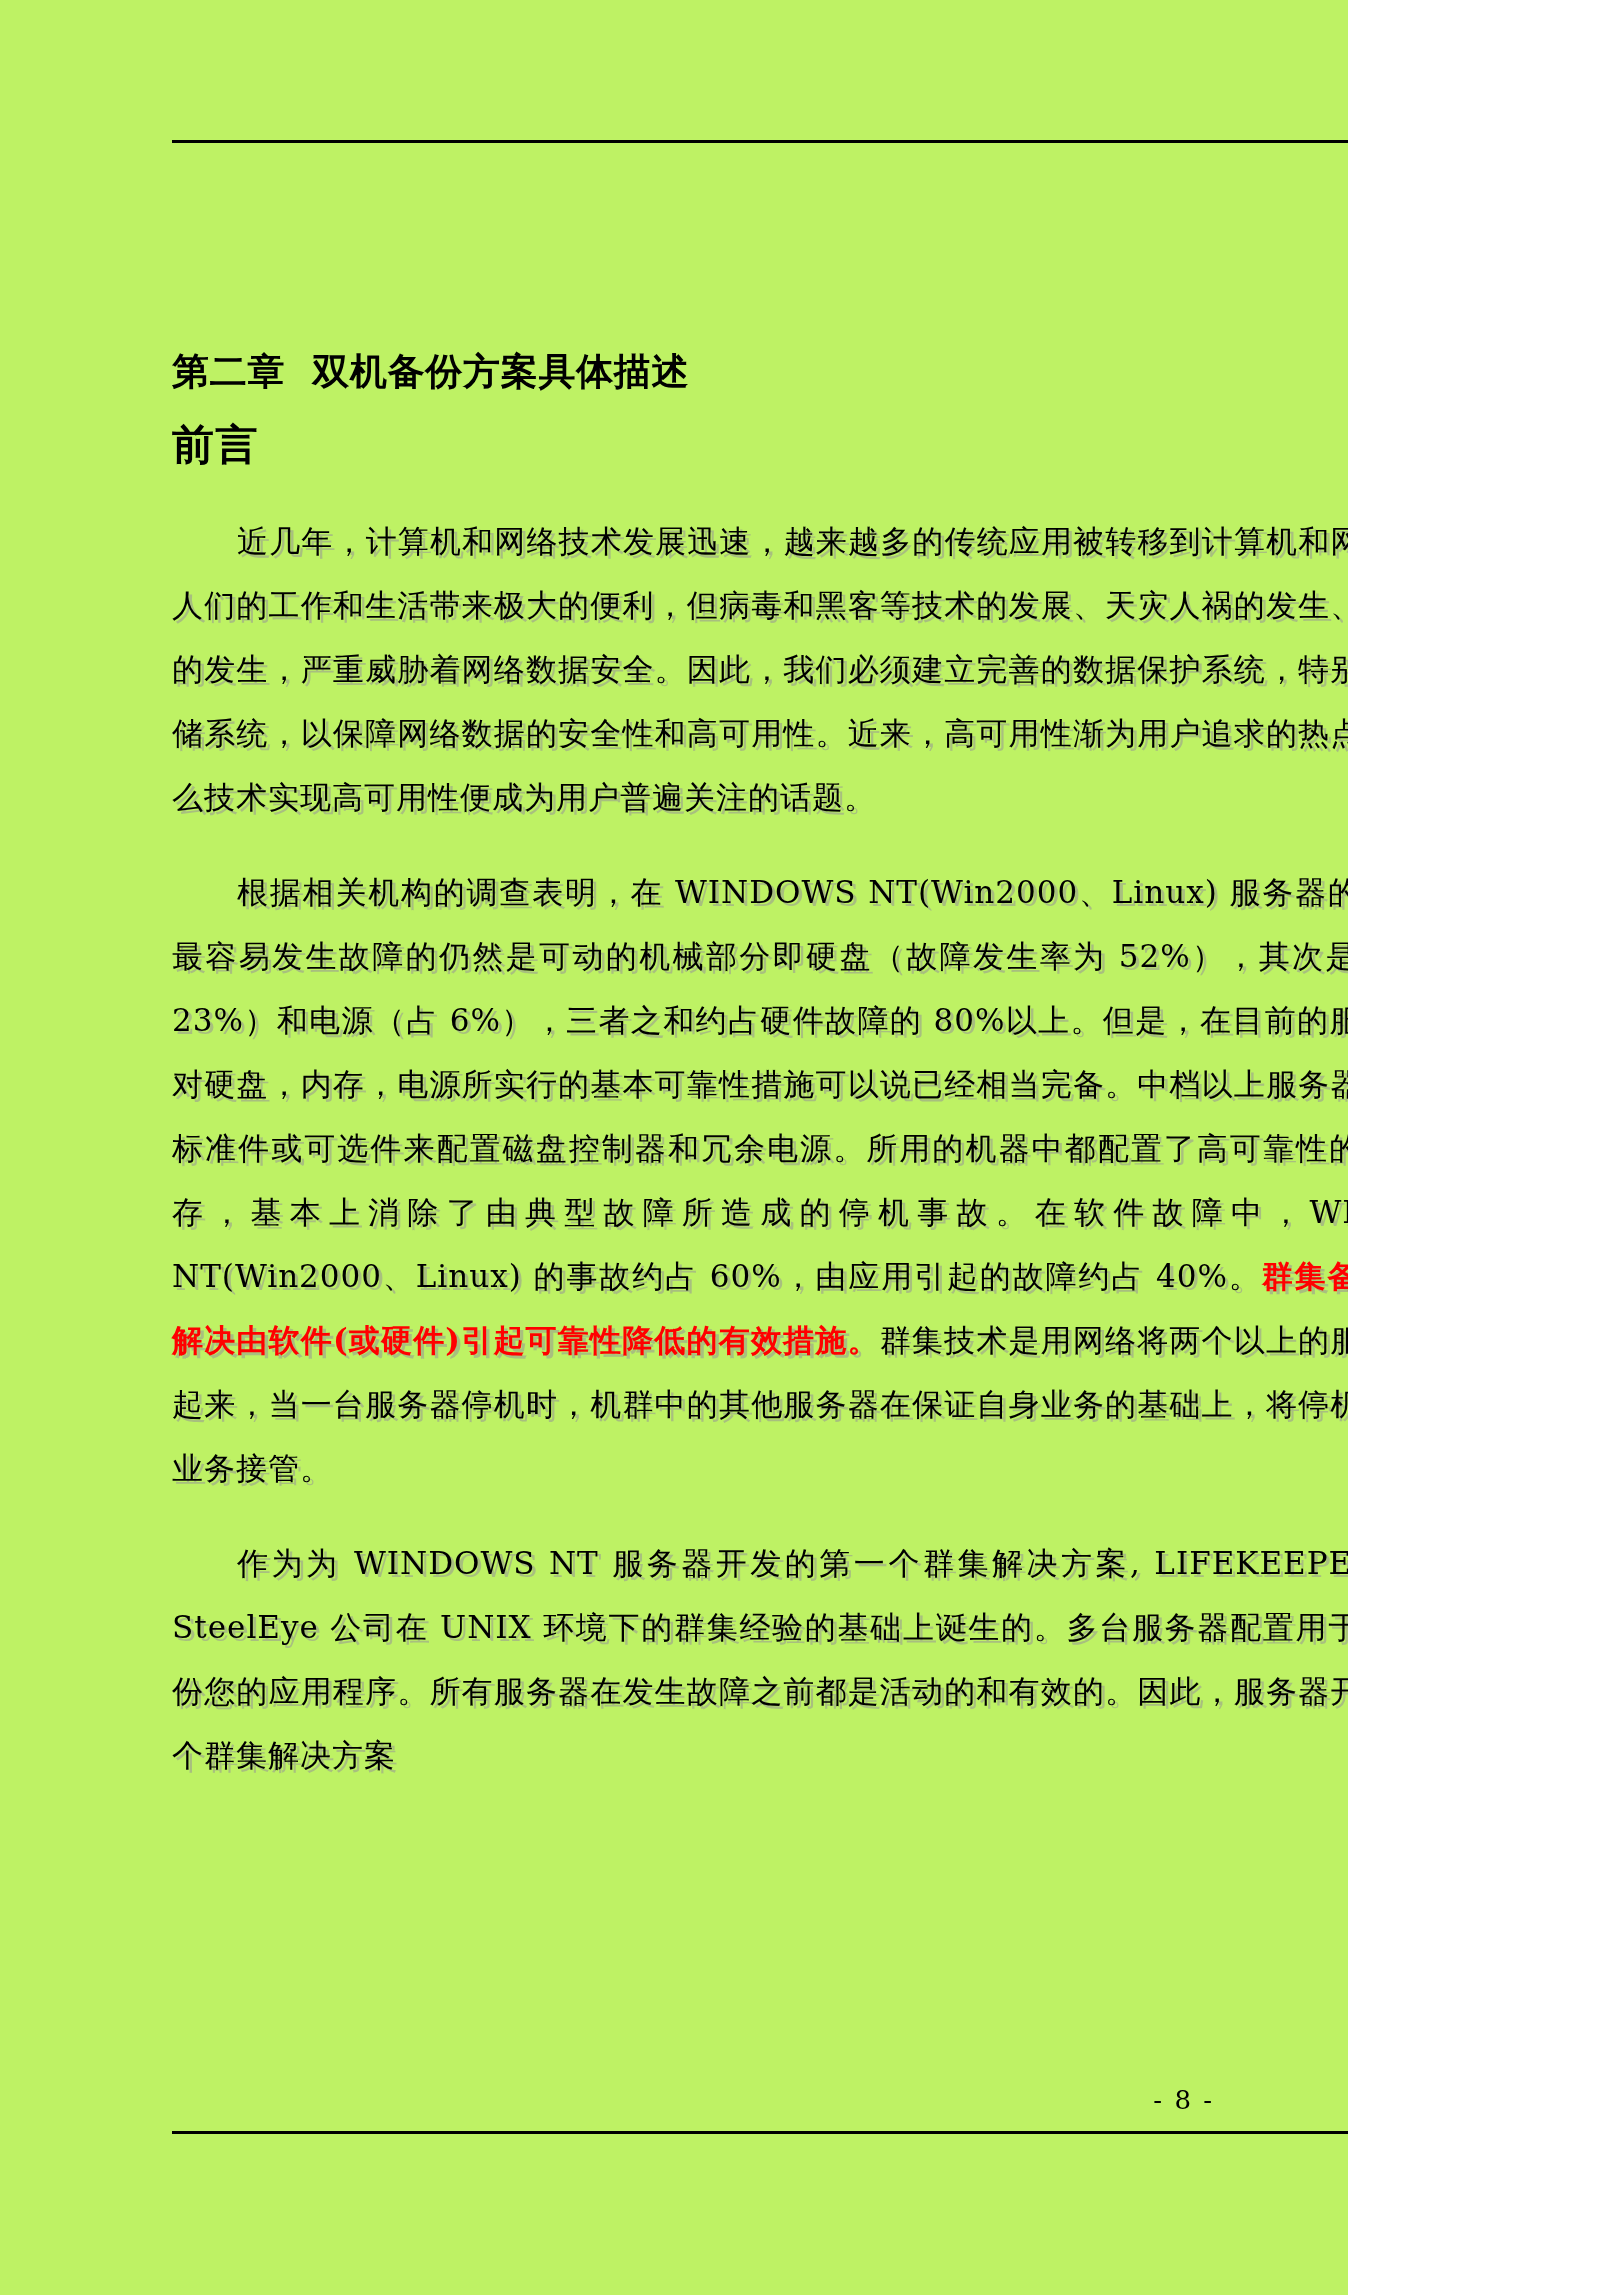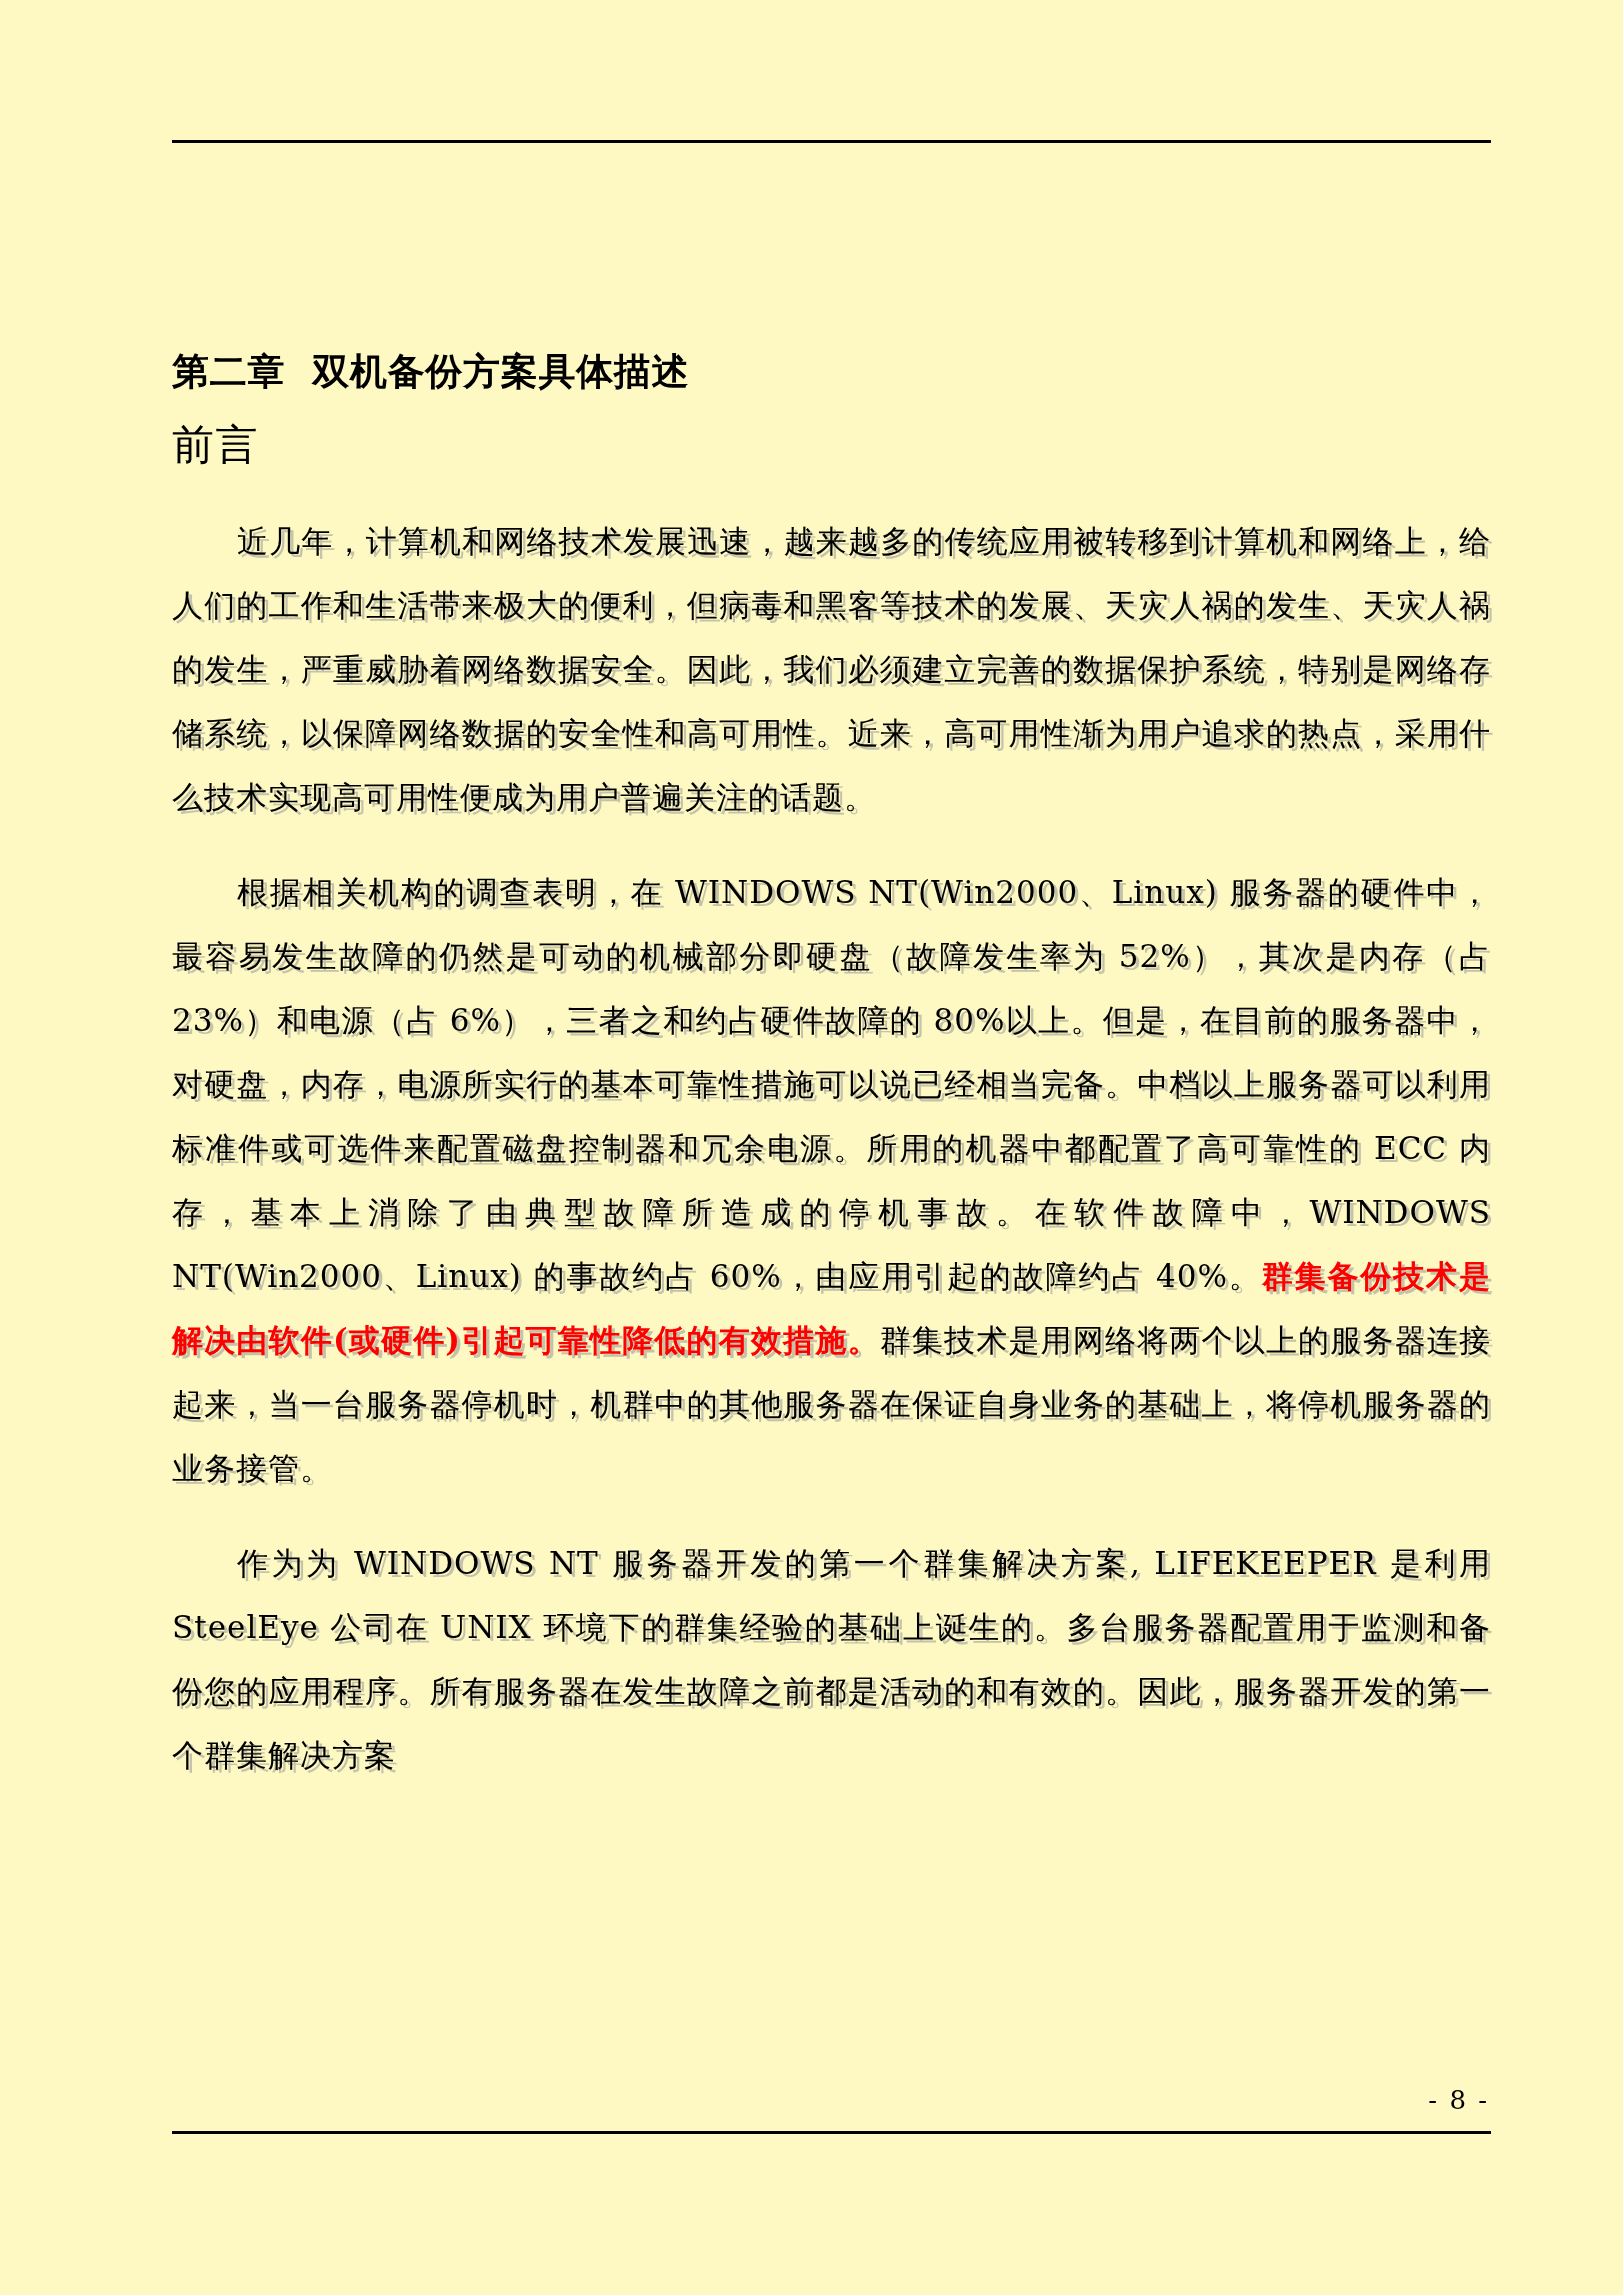--- a/index.html
+++ b/index.html
@@ -2,23 +2,23 @@
 <html style="font-size:11px"><head>
 <meta charset="utf-8">
 <style>
   html, body {
     margin: 0;
     padding: 0;
     background: #ffffff;
   }
   .page {
     position: relative;
-    width: 1623px;
+    width: 1348px;
     height: 2295px;
-    background: #fef9c3;
+    background: #bef264;
     box-sizing: border-box;
     overflow: hidden;
     font-family: "DejaVu Serif", "Liberation Serif", serif;
   }
 
   
   .header-rule {
     position: absolute;
     left: 172px;
     top: 140px;
@@ -58,21 +58,21 @@
     font-size: 37px;
     line-height: 1.25;
     color: #000000;
     margin: 0 0 24.5px 0;
     letter-spacing: 0.7px;
     white-space: pre;
   }
 
   .section-heading {
     font-family: "DejaVu Sans", "Liberation Sans", sans-serif;
-    font-weight: normal;
+    font-weight: bold;
     font-size: 42px;
     line-height: 1.25;
     color: #000000;
     margin: 20.5px 0 38px 0;
     letter-spacing: 1.4px;
   }
 
   .para {
     font-family: "DejaVu Serif", "Liberation Serif", serif;
     font-size: 31px;

